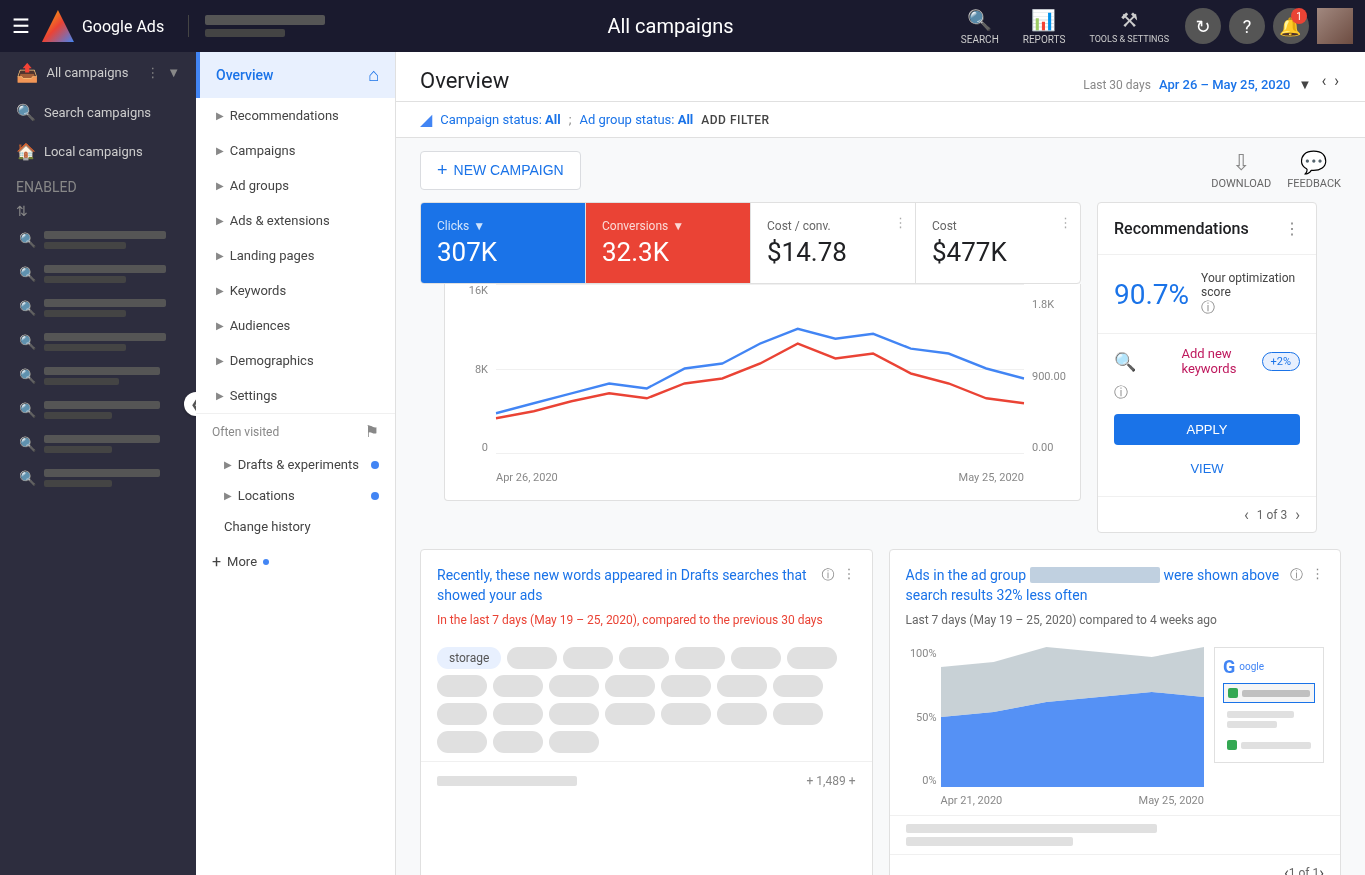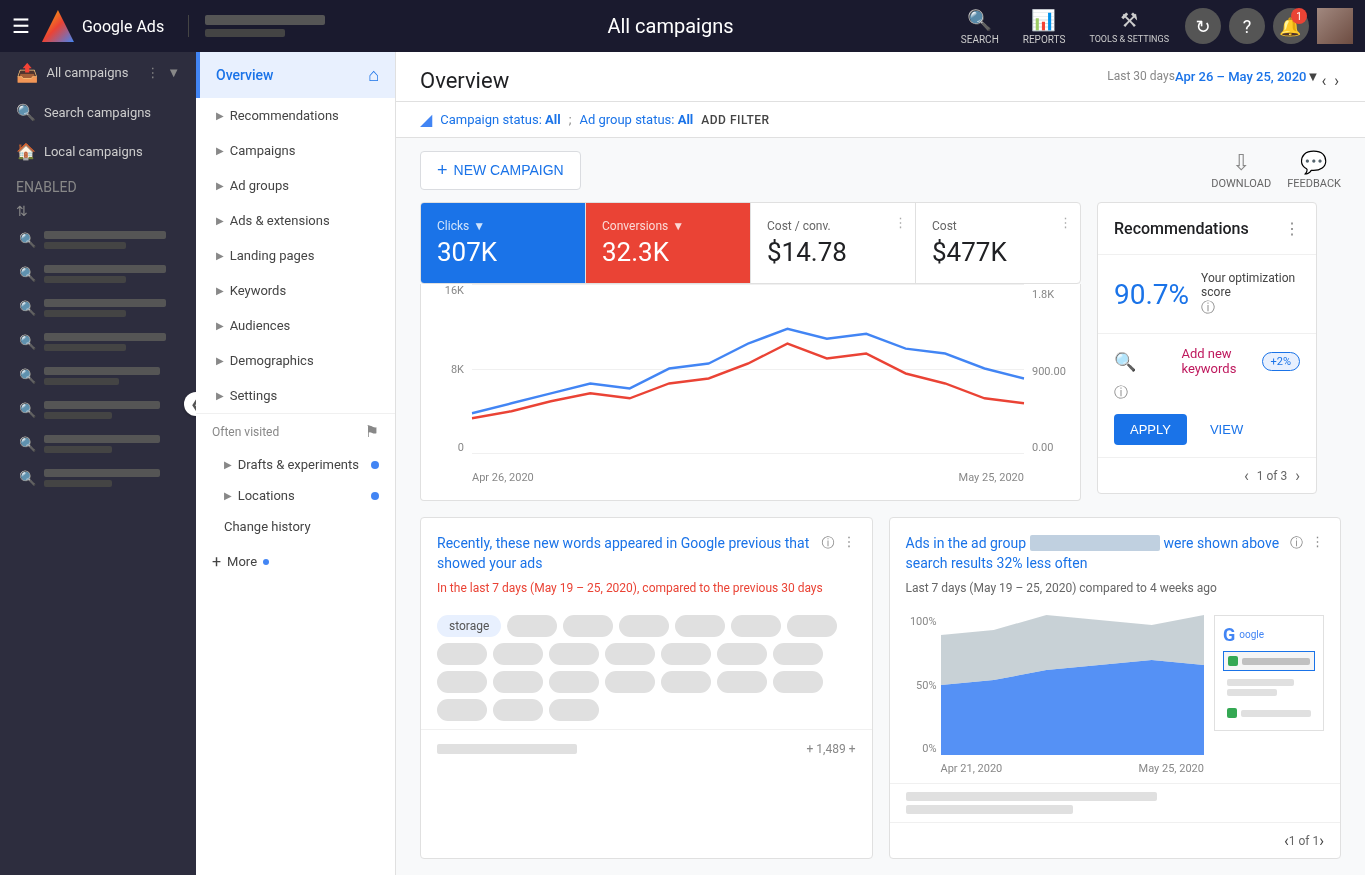--- a/index.html
+++ b/index.html
@@ -121,21 +121,21 @@
 
     
     .overview-header {
       display: flex; align-items: center; padding: 16px 24px 8px;
       background: #fff; border-bottom: 1px solid #e0e0e0;
     }
     .overview-title {
       font-size: 22px; font-weight: 400; color: #202124; flex: 1;
     }
     .date-range-selector {
-      display: flex; align-items: flex-start; gap: 0; font-size: 13px; color: #444;
+      display: flex; align-items: flex-end; gap: 8px; font-size: 13px; color: #444;
     }
     .date-label { color: #888; font-size: 12px; }
     .date-value { color: #1a73e8; font-weight: 500; }
     .nav-arrows { display: flex; gap: 4px; }
     .nav-arrow-btn { cursor: pointer; color: #444; font-size: 16px; padding: 2px; }
 
     
     .filter-bar {
       display: flex; align-items: center; padding: 8px 24px;
       background: #fff; border-bottom: 1px solid #e0e0e0; gap: 8px;
@@ -181,29 +181,30 @@
     }
     .metric-card.active-blue .metric-label,
     .metric-card.active-red .metric-label { color: rgba(255,255,255,0.8); }
     .metric-value { font-size: 26px; font-weight: 400; margin-top: 4px; color: #202124; }
     .metric-card.active-blue .metric-value,
     .metric-card.active-red .metric-value { color: #fff; }
     .metric-more { position: absolute; top: 12px; right: 8px; color: #aaa; cursor: pointer; }
     .chart-container {
       background: #fff; border: 1px solid #e0e0e0; border-radius: 4px;
       padding: 0 16px 16px;
+      margin-left: 24px;
     }
     .chart-area { position: relative; height: 200px; }
     .chart-labels-y-left {
       position: absolute; left: 0; top: 0; bottom: 30px;
       display: flex; flex-direction: column; justify-content: space-between;
       font-size: 11px; color: #888; text-align: right; padding-right: 8px; width: 35px;
     }
     .chart-labels-y-right {
-      position: absolute; right: 0; top: 4px; bottom: 30px;
+      position: absolute; right: 0; top: 14px; bottom: 30px;
       display: flex; flex-direction: column; justify-content: space-between;
       font-size: 11px; color: #888; text-align: left; padding-left: 8px; width: 40px;
     }
     .chart-inner {
       position: absolute; left: 35px; right: 40px; top: 0; bottom: 30px;
       border-bottom: 1px solid #e0e0e0;
     }
     .chart-grid-line {
       position: absolute; left: 0; right: 0; border-top: 1px solid #f0f0f0;
     }
@@ -276,21 +277,21 @@
     .rec-score { font-size: 28px; font-weight: 400; color: #1a73e8; }
     .rec-item { padding: 12px 16px; border-top: 1px solid #f0f0f0; }
     .rec-item-header { display: flex; align-items: center; gap: 8px; margin-bottom: 8px; }
     .rec-item-icon { color: #4285f4; font-size: 18px; }
     .rec-item-title { font-size: 13px; font-weight: 400; color: #be185d; flex: 1; margin-left: 37px; }
     .rec-badge {
       background: #e8f0fe; color: #1a73e8; border: 1px solid #1a73e8;
       border-radius: 12px; padding: 2px 8px; font-size: 11px;
     }
     .rec-item-desc { font-size: 12px; color: #444; line-height: 1.5; }
-    .rec-actions { display: flex; gap: 15px; margin-top: 12px; }
+    .rec-actions { display: flex; gap: 8px; margin-top: 12px; flex-direction: column; }
     .rec-apply-btn {
       background: #1a73e8; color: #fff; border: none; border-radius: 4px;
       padding: 8px 16px; font-size: 13px; cursor: pointer; font-weight: 500;
     }
     .rec-view-btn {
       background: transparent; color: #1a73e8; border: none;
       padding: 8px; font-size: 13px; cursor: pointer; font-weight: 500;
     }
     .rec-pagination {
       display: flex; align-items: center; justify-content: flex-end;
@@ -660,21 +661,21 @@
           <span style="cursor:pointer;font-size:16px;">›</span>
         </div>
       </div>
     </div>
 
     <div class="bottom-cards" style="margin-top:16px;">
 
       <div class="insight-card">
         <div class="insight-card-header">
           <div class="insight-card-title">
-            <span>Recently, these new words appeared in Google previous that showed your ads</span>
+            <span>Recently, these new words appeared in Drafts searches that showed your ads</span>
           </div>
           <div class="insight-card-icons">
             <span>ⓘ</span>
             <span>⋮</span>
           </div>
         </div>
         <div class="insight-card-subtitle">In the last 7 days (May 19 – 25, 2020), compared to the previous 30 days</div>
         <div class="insight-keywords">
           <span class="keyword-chip">storage</span>
           <span class="keyword-chip blurred">&nbsp;&nbsp;&nbsp;&nbsp;&nbsp;</span>

